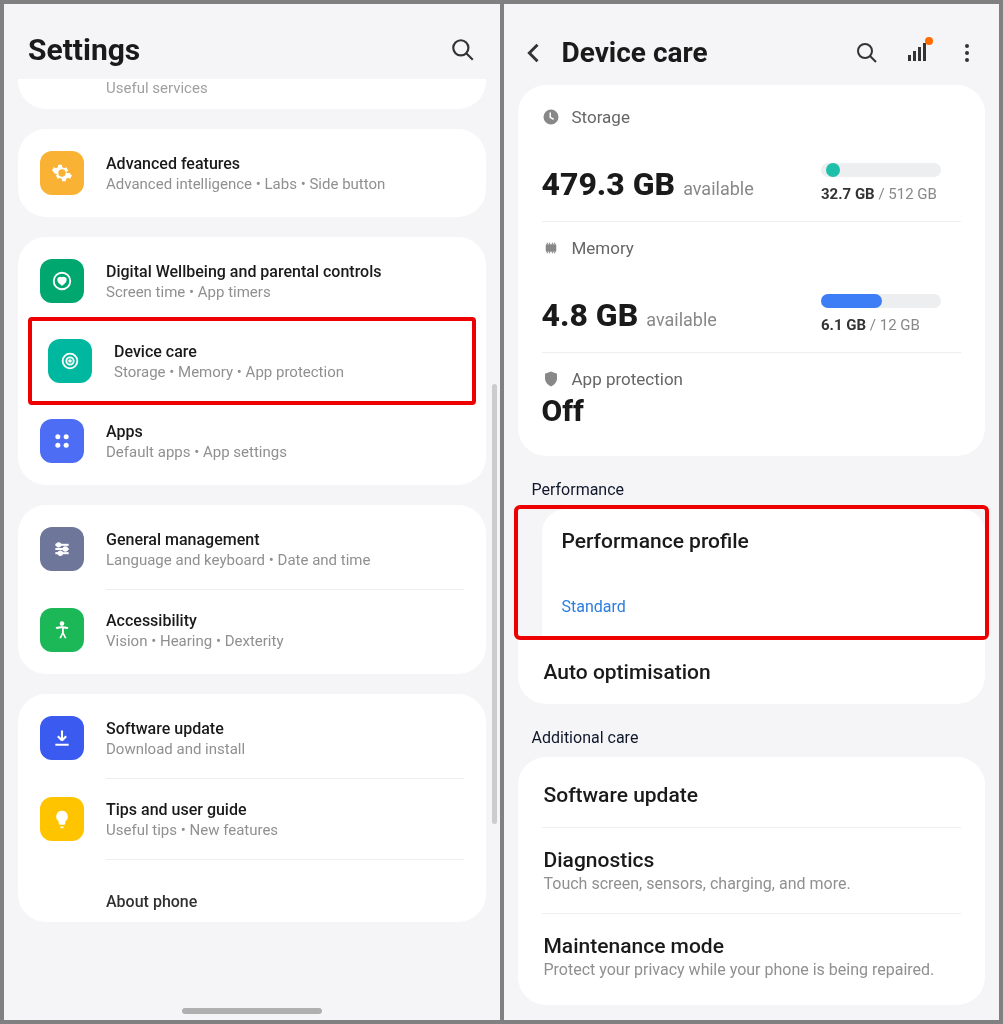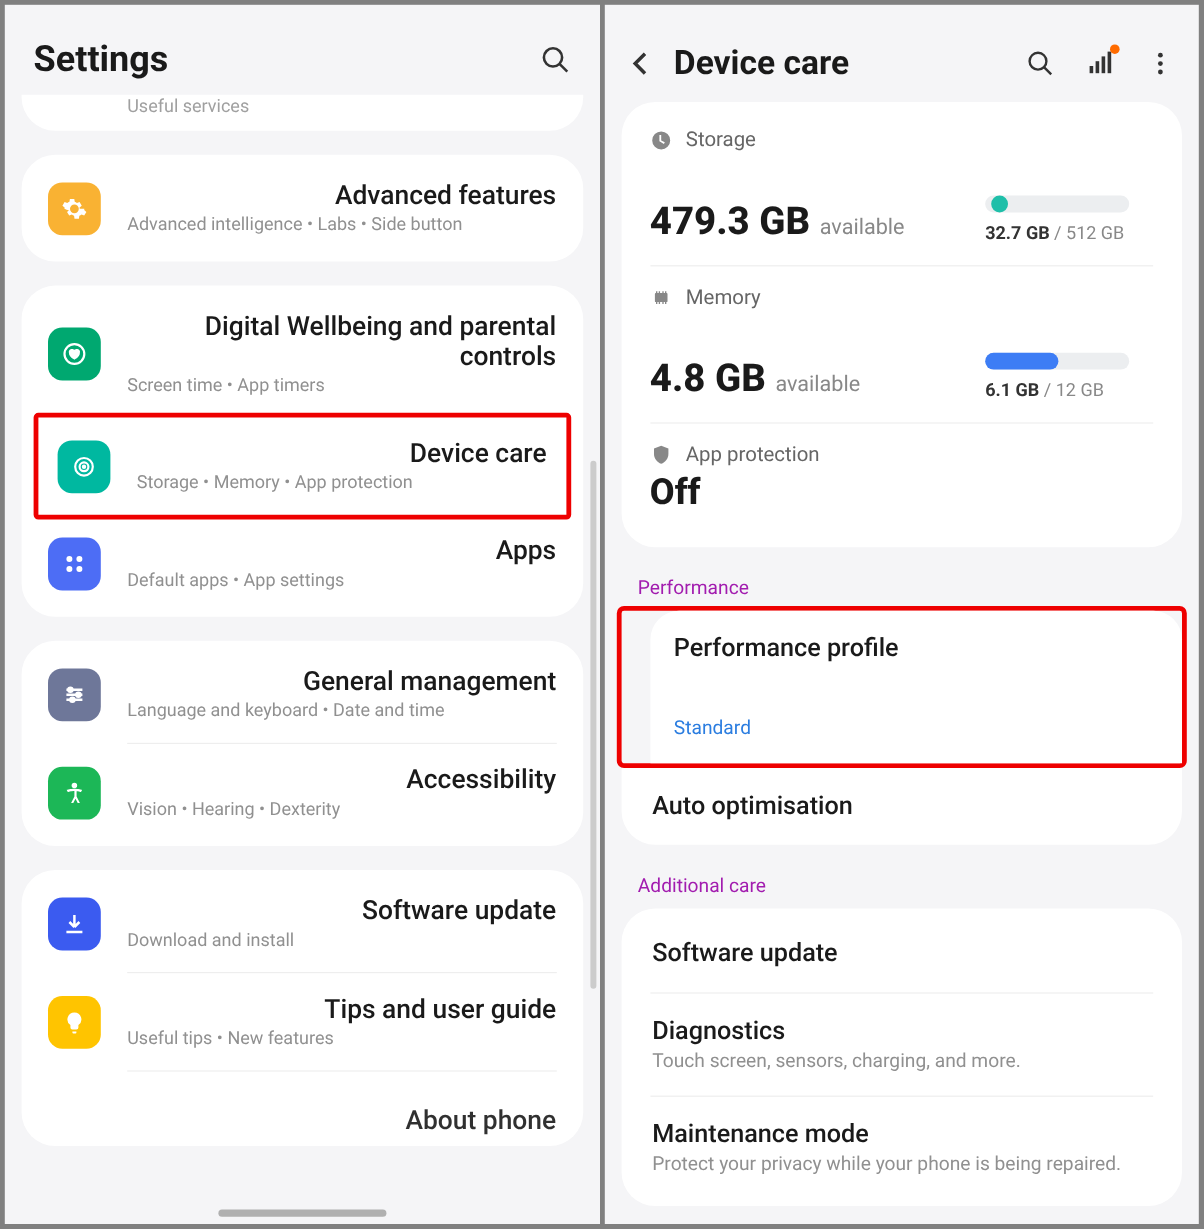--- a/index.html
+++ b/index.html
@@ -9,21 +9,21 @@
 
 
 .header-left { display: flex; align-items: center; justify-content: space-between; padding: 28px 24px 12px 24px; }
 .header-title { font-size: 30px; font-weight: 700; color: #1a1a1a; }
 .search-icon { width: 26px; height: 26px; }
 .truncated-text { color: #a0a0a0; font-size: 15px; padding: 0 0 12px 88px; }
 .card-group { background: #fff; border-radius: 28px; margin: 0 14px 20px 14px; padding: 4px 0; }
 .settings-item { display: flex; align-items: center; padding: 18px 22px; position: relative; }
 .settings-item .icon-wrap { width: 44px; height: 44px; border-radius: 12px; display: flex; align-items: center; justify-content: center; margin-right: 22px; flex-shrink: 0; }
 .settings-item .content { flex: 1; min-width: 0; }
-.settings-item .title { font-size: 22px; color: #1a1a1a; font-weight: 500; margin-bottom: 2px; text-align: right; }
+.settings-item .title { font-size: 16px; color: #1a1a1a; font-weight: 500; margin-bottom: 2px; }
 .settings-item .sub { font-size: 15px; color: #909090; }
 .divider { height: 1px; background: #eee; margin: 0 22px 0 88px; }
 .highlight-red { border: 4px solid #e00; border-radius: 4px; margin: -4px 10px; padding: 0; }
 .highlight-red .settings-item { padding: 18px 16px; }
 .scrollbar-ghost { position: absolute; right: 3px; top: 380px; width: 5px; height: 440px; background: #ccc; border-radius: 3px; }
 .handle-bar { position: absolute; bottom: 6px; left: 50%; transform: translateX(-50%); width: 140px; height: 6px; background: #b0b0b0; border-radius: 3px; }
 
 
 .ic-orange { background: #f9b233; }
 .ic-green { background: #00a870; }
@@ -50,21 +50,21 @@
 .stat-side { display: flex; flex-direction: column; align-items: flex-start; gap: 8px; min-width: 140px; }
 .meter { width: 120px; height: 14px; background: #eceef0; border-radius: 7px; position: relative; overflow: visible; }
 .meter .fill-dot { position: absolute; width: 14px; height: 14px; border-radius: 50%; top: 0; }
 .meter .fill-bar { position: absolute; height: 14px; border-radius: 7px; top: 0; left: 0; }
 .meter-text { font-size: 15px; color: #888; }
 .meter-text b { color: #333; font-weight: 700; }
 .divider-r { height: 1px; background: #eee; margin: 0 24px; }
 .app-prot { padding: 16px 24px 22px 24px; }
 .app-prot .stat-head { margin-bottom: 4px; }
 .off-text { font-size: 30px; font-weight: 800; color: #1a1a1a; }
-.section-label { color: #a21caf; font-size: 16px; padding: 10px 28px 10px 28px; }
+.section-label { color: #0f172a; font-size: 16px; padding: 10px 28px 10px 28px; }
 .row-item { padding: 20px 26px; }
 .row-item .t { font-size: 21px; color: #1a1a1a; font-weight: 500; }
 .row-item .s { font-size: 16px; color: #909090; margin-top: 2px; }
 .row-item .s.blue { color: #2b7de0; margin-top: 44px; }
 .highlight-red-r { border: 4px solid #e00; border-radius: 6px; margin: -4px 10px 0 10px; padding-left: 24px; }
 .highlight-red-r .row-item { padding: 20px 20px; }
 .card-r .divider-r.inner { margin: 0 24px; }
 
 
 .svg-ico { display: block; }

